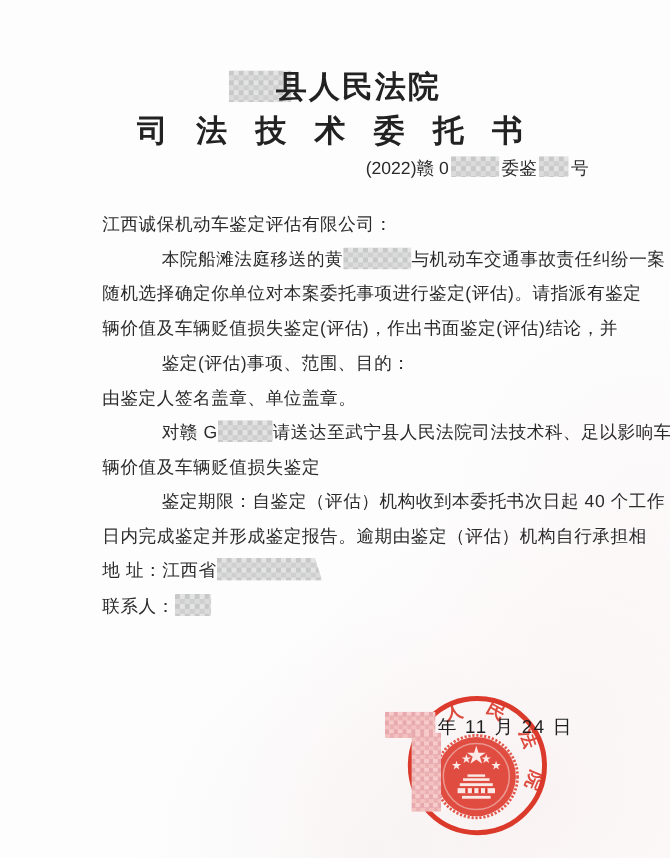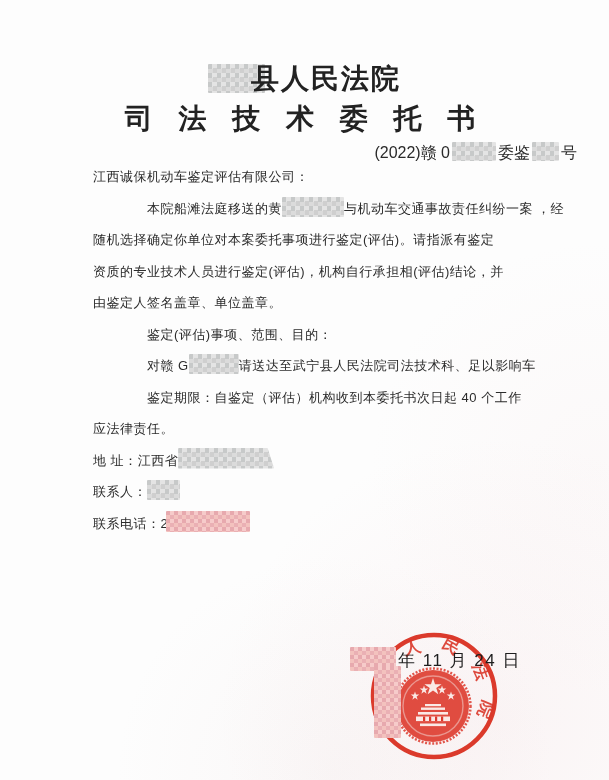--- a/index.html
+++ b/index.html
@@ -16,24 +16,24 @@
       radial-gradient(circle at 82% 92%, rgba(236,196,200,0.16), transparent 32%),
       radial-gradient(circle at 55% 99%, rgba(225,205,205,0.12), transparent 26%),
       radial-gradient(circle at 98% 60%, rgba(238,210,212,0.10), transparent 30%);
     color:#262626;
   }
 
   
   .header { padding-top:62px; text-align:center; }
   .court-title { font-size:28px; font-weight:700; letter-spacing:2px; line-height:34px; color:#222; }
   .doc-title   { font-size:28px; font-weight:700; letter-spacing:9px; line-height:30px; margin-top:8px; color:#222; }
-  .case-number { margin-top:8px; text-align:right; padding-right:32px; font-size:16px; color:#2a2a2a; }
+  .case-number { margin-top:8px; text-align:right; padding-right:74px; font-size:16px; color:#2a2a2a; }
 
   
-  .body-text { position:absolute; left:93px; top:161px; width:470px; font-size:13px; color:#2b2b2b; }
+  .body-text { position:absolute; left:93px; top:189px; width:470px; font-size:16px; color:#2b2b2b; }
   .line { height:31.5px; line-height:31.5px; white-space:nowrap; letter-spacing:0.5px; }
   .ind  { padding-left:54px; }
 
   
   .mosaic {
     display:inline-block;
     vertical-align:-4px;
     border-radius:1px;
     background-image:conic-gradient(#e4e4e4 25%, #cfcfcf 0 50%, #dbdbdb 0 75%, #c7c9c9 0);
     background-size:9px 9px;
@@ -72,34 +72,34 @@
     <div class="case-number">
       <span>(2022)赣 0</span><span class="mosaic r-case1"></span><span>委鉴</span><span class="mosaic r-case2"></span><span>号</span>
     </div>
   </div>
 
   <div class="body-text">
     <div class="line"><span>江西诚保机动车鉴定评估有限公司：</span></div>
 
     <div class="line ind"><span>本院船滩法庭移送的黄</span><span class="mosaic r-name"></span><span>与机动车交通事故责任纠纷一案 ，经</span></div>
     <div class="line"><span>随机选择确定你单位对本案委托事项进行鉴定(评估)。请指派有鉴定</span></div>
-    <div class="line"><span>资质的专业技术人员进行鉴定(评估)，机构自行承担相(评估)结论，并</span></div>
+    <div class="line"><span>辆价值及车辆贬值损失鉴定(评估)，作出书面鉴定(评估)结论，并</span></div>
+    <div class="line ind"><span>鉴定(评估)事项、范围、目的：</span></div>
+
     <div class="line"><span>由鉴定人签名盖章、单位盖章。</span></div>
 
-    <div class="line ind"><span>鉴定(评估)事项、范围、目的：</span></div>
-
     <div class="line ind"><span>对赣 G</span><span class="mosaic r-plate"></span><span>请送达至武宁县人民法院司法技术科、足以影响车</span></div>
+    <div class="line"><span>辆价值及车辆贬值损失鉴定</span></div>
 
     <div class="line ind"><span>鉴定期限：自鉴定（评估）机构收到本委托书次日起 40 个工作</span></div>
-    <div class="line"><span>应法律责任。</span></div>
+    <div class="line"><span>日内完成鉴定并形成鉴定报告。逾期由鉴定（评估）机构自行承担相</span></div>
 
 
     <div class="line"><span>地 址：</span><span>江西省</span><span class="mosaic r-address"></span></div>
     <div class="line"><span>联系人：</span><span class="mosaic r-person"></span></div>
-    <div class="line"><span>联系电话：</span><span>2</span><span class="mosaic pink r-phone"></span></div>
   </div>
 
   <svg class="seal" viewBox="0 0 134 134" aria-hidden="true">
     <defs>
       <path id="star" d="M0,-9 L2.02,-2.78 L8.56,-2.78 L3.27,1.06 L5.29,7.28 L0,3.44 L-5.29,7.28 L-3.27,1.06 L-8.56,-2.78 L-2.02,-2.78 Z"></path>
       <path id="sealArc" d="M 27.7 39.5 A 48 48 0 0 1 106.3 94.5" fill="none"></path>
     </defs>
 
     <circle cx="67" cy="67" r="61" fill="none" stroke="#d92b1b" stroke-width="4.5"></circle>
 

